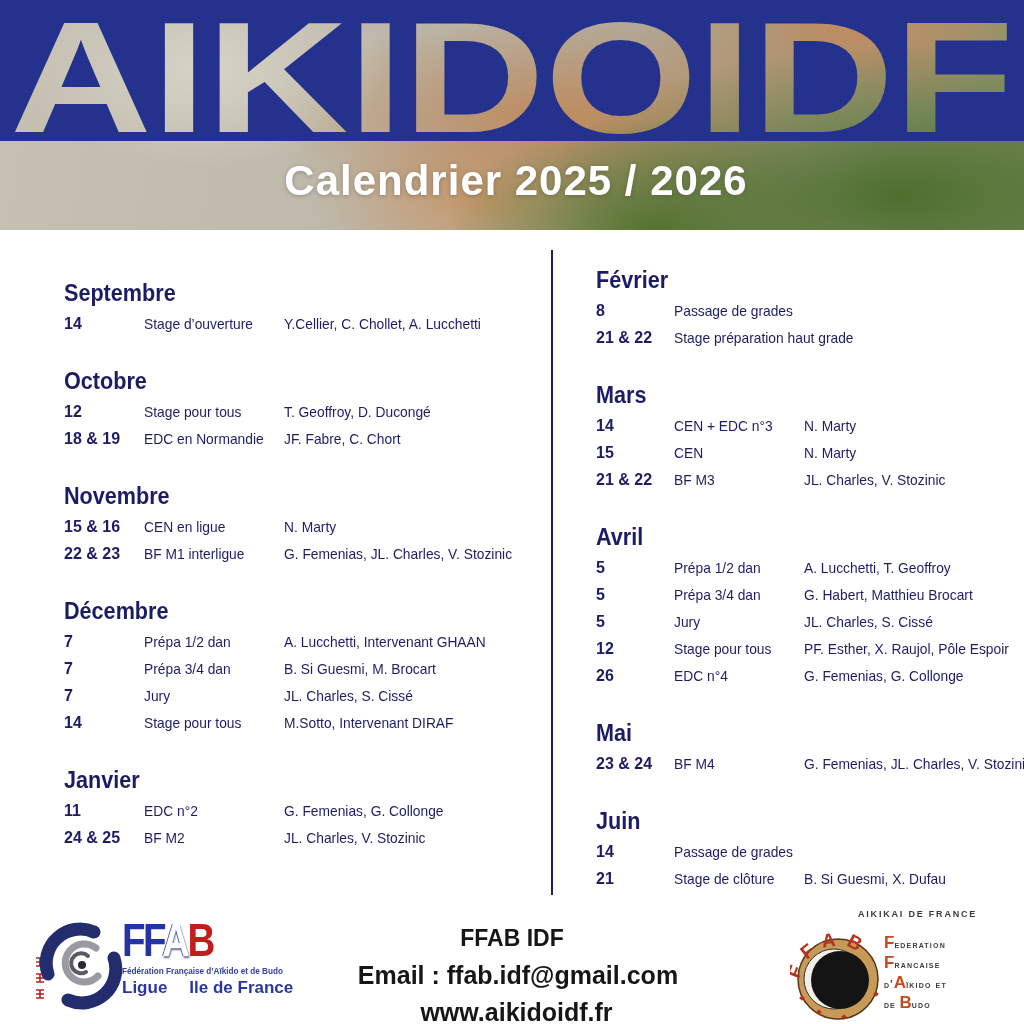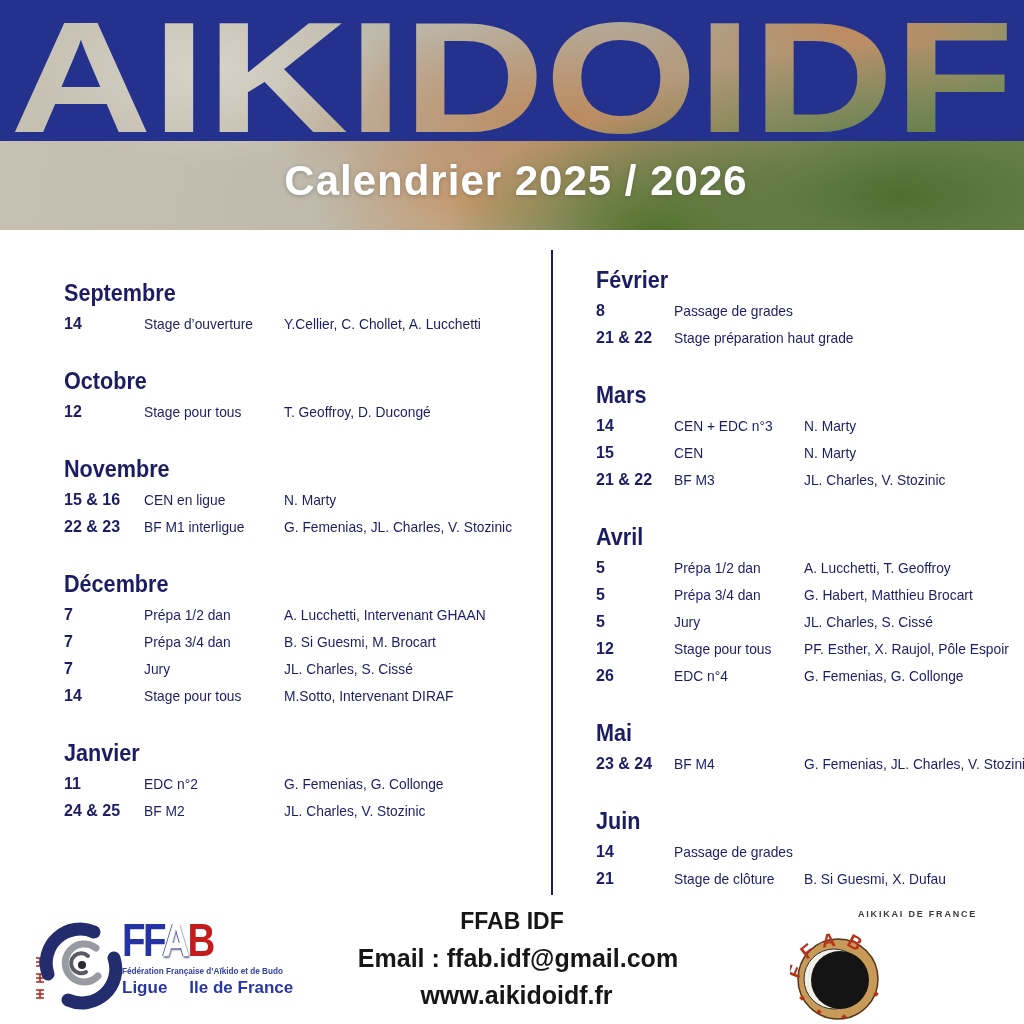--- a/index.html
+++ b/index.html
@@ -44,21 +44,21 @@
             transform:scaleX(.82);transform-origin:0 50%;}
   .f1{color:#2633a4;} 
   .fa{color:#ffffff;text-shadow:-1px 0 0 #2633a4,1px 1px 0 #8a93c4,1px 2px 2px #667;}
   .fb{color:#c41c1c;}
   .ffab-sub{font-size:8.5px;color:#3340a8;font-weight:bold;margin-top:3px;white-space:nowrap;
             transform:scaleX(.96);transform-origin:0 50%;}
   .ligue{display:flex;align-items:center;gap:11px;font-size:17px;font-weight:bold;color:#2936a6;margin-top:2px;white-space:nowrap;}
   .star{display:inline-block;}
 
   .contact{position:absolute;left:0;width:1024px;top:4px;text-align:center;color:#161616;font-weight:bold;}
-  .c1{font-size:23px;margin-bottom:9px;}
+  .c1{font-size:23px;margin-bottom:9px;margin-top:17px;}
   .c2{font-size:25px;margin-bottom:8px;padding-left:12px;}
   .c3{font-size:25px;padding-left:9px;}
 
   .aikikai{position:absolute;left:788px;top:0;width:232px;height:120px;}
   .ak-top{position:absolute;left:62px;top:5px;font-size:9px;letter-spacing:1.8px;color:#3a3a3a;
           font-weight:bold;white-space:nowrap;margin-left:8px;}
   svg.ak-circle{position:absolute;left:2px;top:16px;}
   .ak-lines{position:absolute;left:96px;top:30px;}
   .ak-line{line-height:18px;color:#3c3c3c;white-space:nowrap;}
   .ak-line .pre{font-size:10px;font-variant:small-caps;letter-spacing:1px;font-weight:bold;}
@@ -96,20 +96,25 @@
           <div class="nm">Y.Cellier, C. Chollet, A. Lucchetti</div>
         </div>
       </div>
 
       <div class="month">
         <h3 class="mn">Octobre</h3>
         <div class="row">
           <div class="dt">12</div>
           <div class="ev">Stage pour tous</div>
           <div class="nm">T. Geoffroy, D. Ducongé</div>
+        </div>
+        <div class="row">
+          <div class="dt">18 &amp; 19</div>
+          <div class="ev">EDC en Normandie</div>
+          <div class="nm">JF. Fabre, C. Chort</div>
         </div>
       </div>
 
       <div class="month">
         <h3 class="mn">Novembre</h3>
         <div class="row">
           <div class="dt">15 &amp; 16</div>
           <div class="ev">CEN en ligue</div>
           <div class="nm">N. Marty</div>
         </div>
@@ -300,15 +305,21 @@
         <text font-family="Liberation Sans, sans-serif" font-size="19" font-weight="bold" fill="#b5321b" letter-spacing="9">
           <textPath href="#akarc" startOffset="6">FFAB</textPath>
         </text>
         <g fill="#b5321b">
           <rect x="10" y="76" width="4" height="4" transform="rotate(45 12 78)"></rect>
           <rect x="27" y="90" width="4" height="4" transform="rotate(45 29 92)"></rect>
           <rect x="52" y="95" width="4" height="4" transform="rotate(45 54 97)"></rect>
           <rect x="84" y="72" width="4" height="4" transform="rotate(45 86 74)"></rect>
         </g>
       </svg>
+      <div class="ak-lines">
+        <div class="ak-line"><span class="pre"></span><span class="cap">F</span><span class="rest">ederation</span></div>
+        <div class="ak-line"><span class="pre"></span><span class="cap">F</span><span class="rest">rancaise</span></div>
+        <div class="ak-line"><span class="pre">d’</span><span class="cap">A</span><span class="rest">ïkido et</span></div>
+        <div class="ak-line"><span class="pre">de </span><span class="cap">B</span><span class="rest">udo</span></div>
+      </div>
     </div>
   </footer>
 </div>
 
 </body></html>

